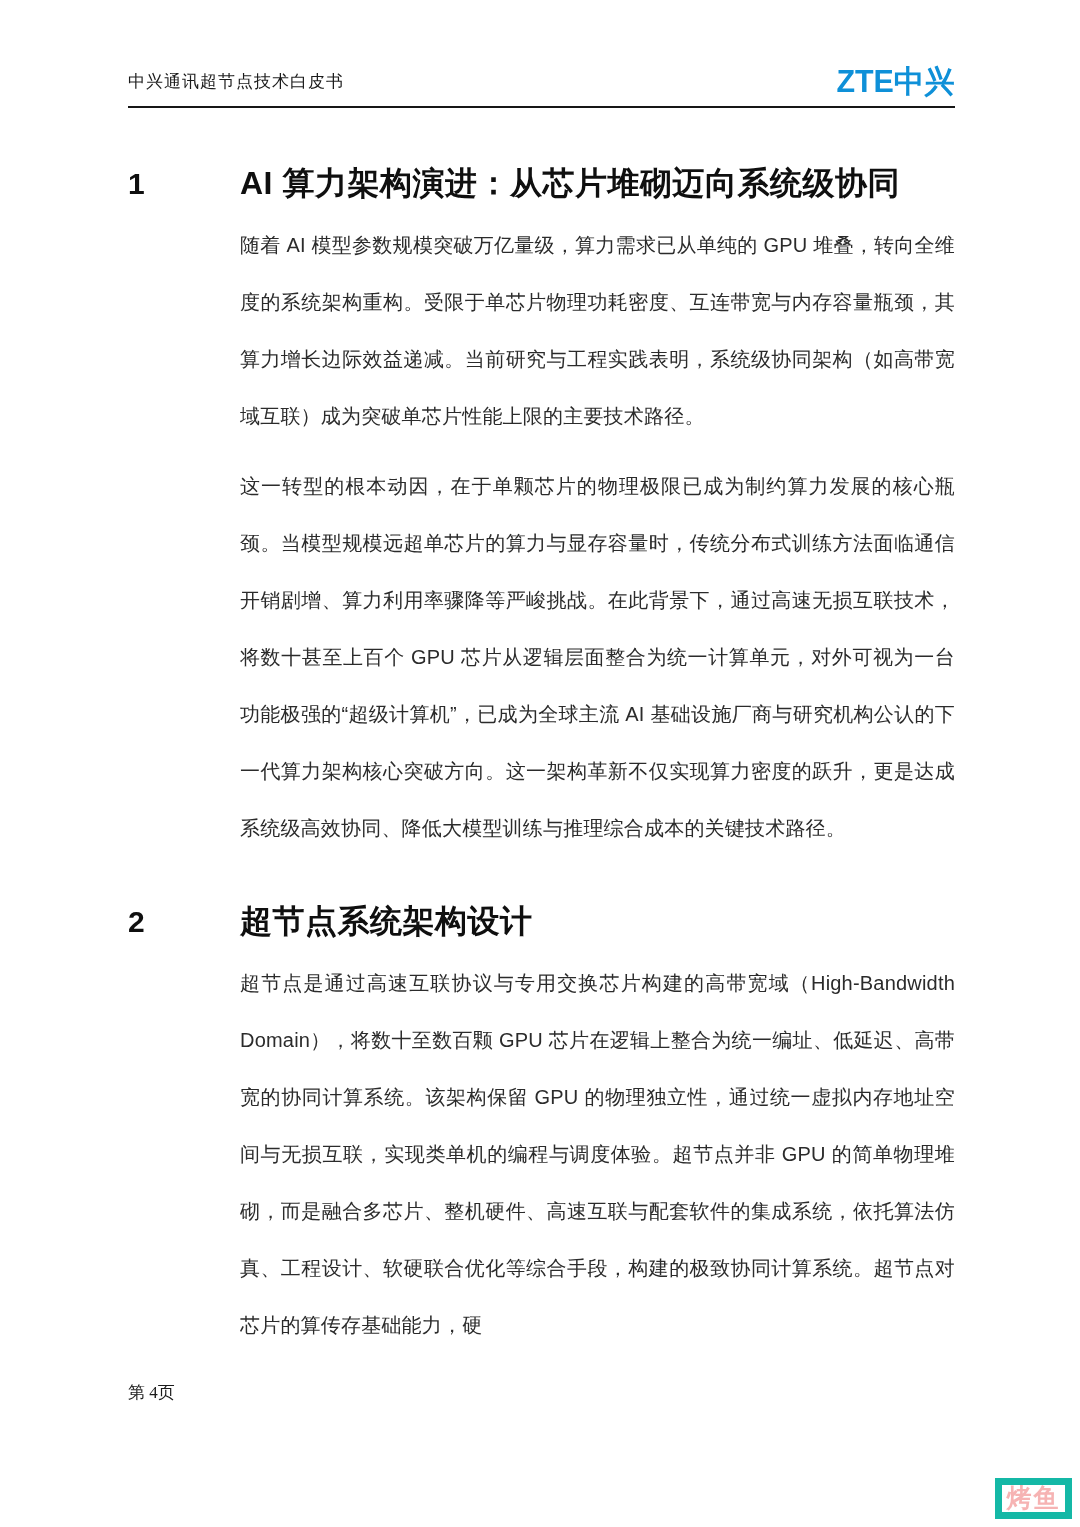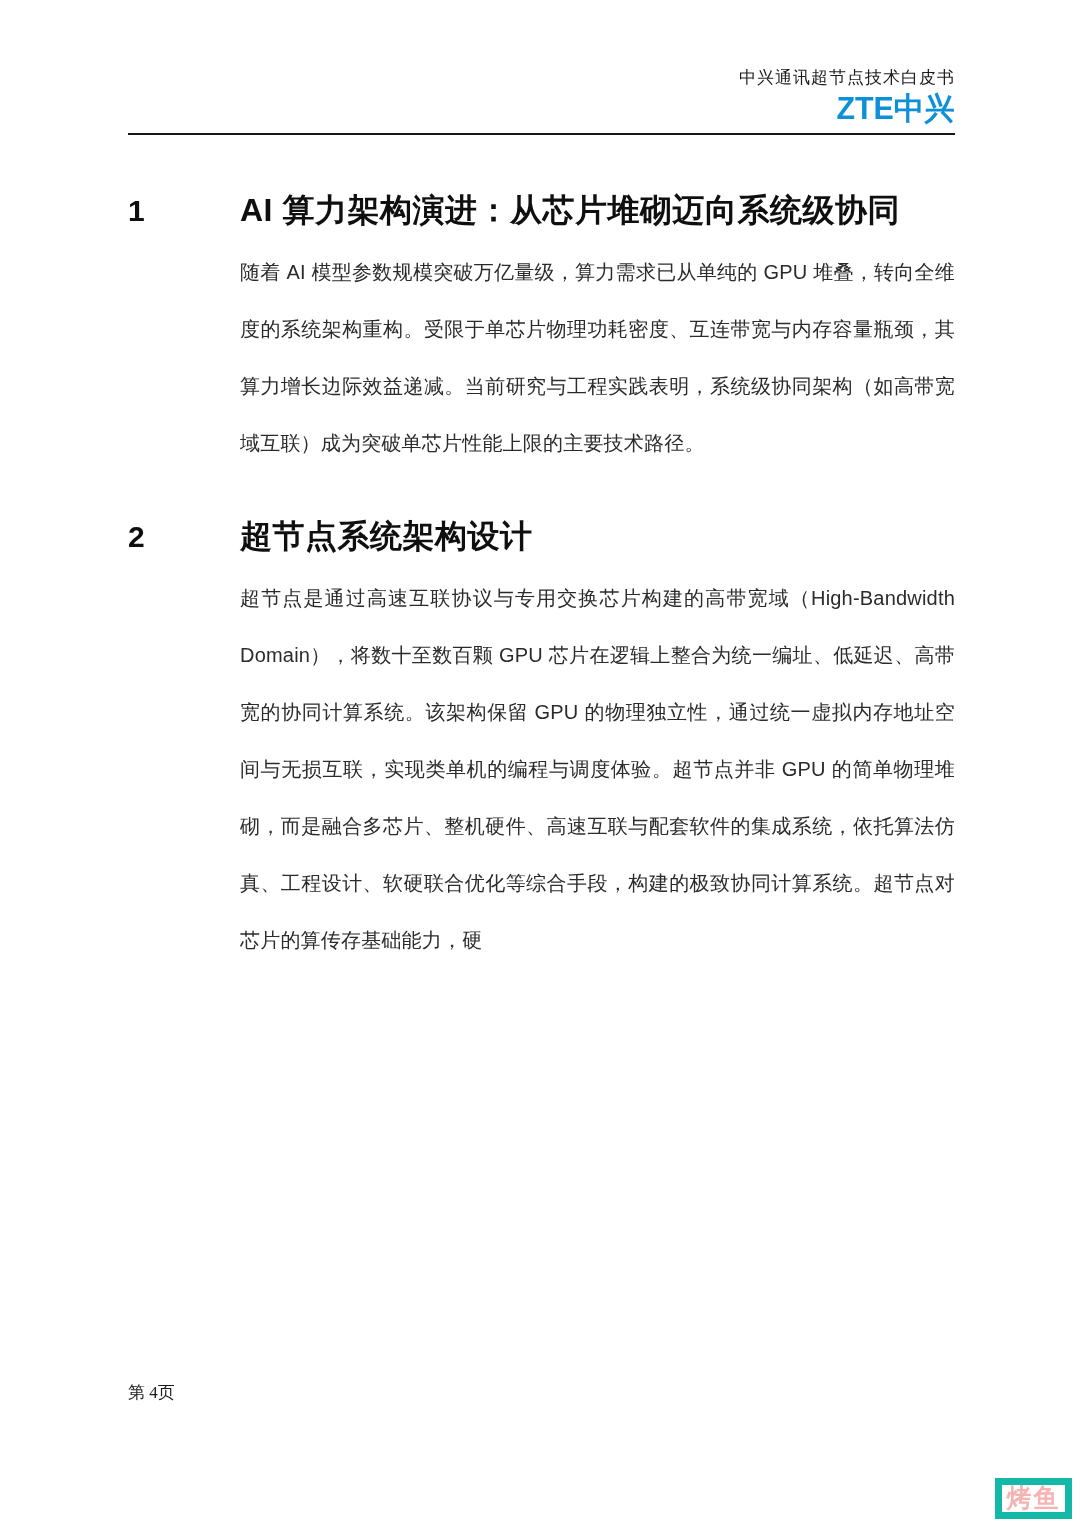--- a/index.html
+++ b/index.html
@@ -15,21 +15,20 @@
   }
   .content {
     padding: 0 125px 0 128px;
   }
   
   .hdr {
     display: flex;
     justify-content: space-between;
     align-items: flex-end;
     padding-top: 66px;
-    flex-direction: column;
   }
   .doc-title {
     font-family: "Liberation Serif", "DejaVu Serif", serif;
     font-size: 17px;
     color: #1a1a1a;
     letter-spacing: 1px;
     padding-bottom: 4px;
   }
   .logo {
     font-size: 31px;
@@ -122,20 +121,21 @@
     </div>
     <div class="rule"></div>
 
     <section>
       <div class="h-row">
         <span class="h-num">1</span>
         <h1 class="h-title">AI 算力架构演进：从芯片堆砌迈向系统级协同</h1>
       </div>
       <div class="paras">
         <p>随着 AI 模型参数规模突破万亿量级，算力需求已从单纯的 GPU 堆叠，转向全维度的系统架构重构。受限于单芯片物理功耗密度、互连带宽与内存容量瓶颈，其算力增长边际效益递减。当前研究与工程实践表明，系统级协同架构（如高带宽域互联）成为突破单芯片性能上限的主要技术路径。</p>
+        <p>这一转型的根本动因，在于单颗芯片的物理极限已成为制约算力发展的核心瓶颈。当模型规模远超单芯片的算力与显存容量时，传统分布式训练方法面临通信开销剧增、算力利用率骤降等严峻挑战。在此背景下，通过高速无损互联技术，将数十甚至上百个 GPU 芯片从逻辑层面整合为统一计算单元，对外可视为一台功能极强的“超级计算机”，已成为全球主流 AI 基础设施厂商与研究机构公认的下一代算力架构核心突破方向。这一架构革新不仅实现算力密度的跃升，更是达成系统级高效协同、降低大模型训练与推理综合成本的关键技术路径。</p>
       </div>
     </section>
 
     <section>
       <div class="h-row">
         <span class="h-num">2</span>
         <h1 class="h-title">超节点系统架构设计</h1>
       </div>
       <div class="paras">
         <p>超节点是通过高速互联协议与专用交换芯片构建的高带宽域（High-Bandwidth Domain），将数十至数百颗 GPU 芯片在逻辑上整合为统一编址、低延迟、高带宽的协同计算系统。该架构保留 GPU 的物理独立性，通过统一虚拟内存地址空间与无损互联，实现类单机的编程与调度体验。超节点并非 GPU 的简单物理堆砌，而是融合多芯片、整机硬件、高速互联与配套软件的集成系统，依托算法仿真、工程设计、软硬联合优化等综合手段，构建的极致协同计算系统。超节点对芯片的算传存基础能力，硬</p>

